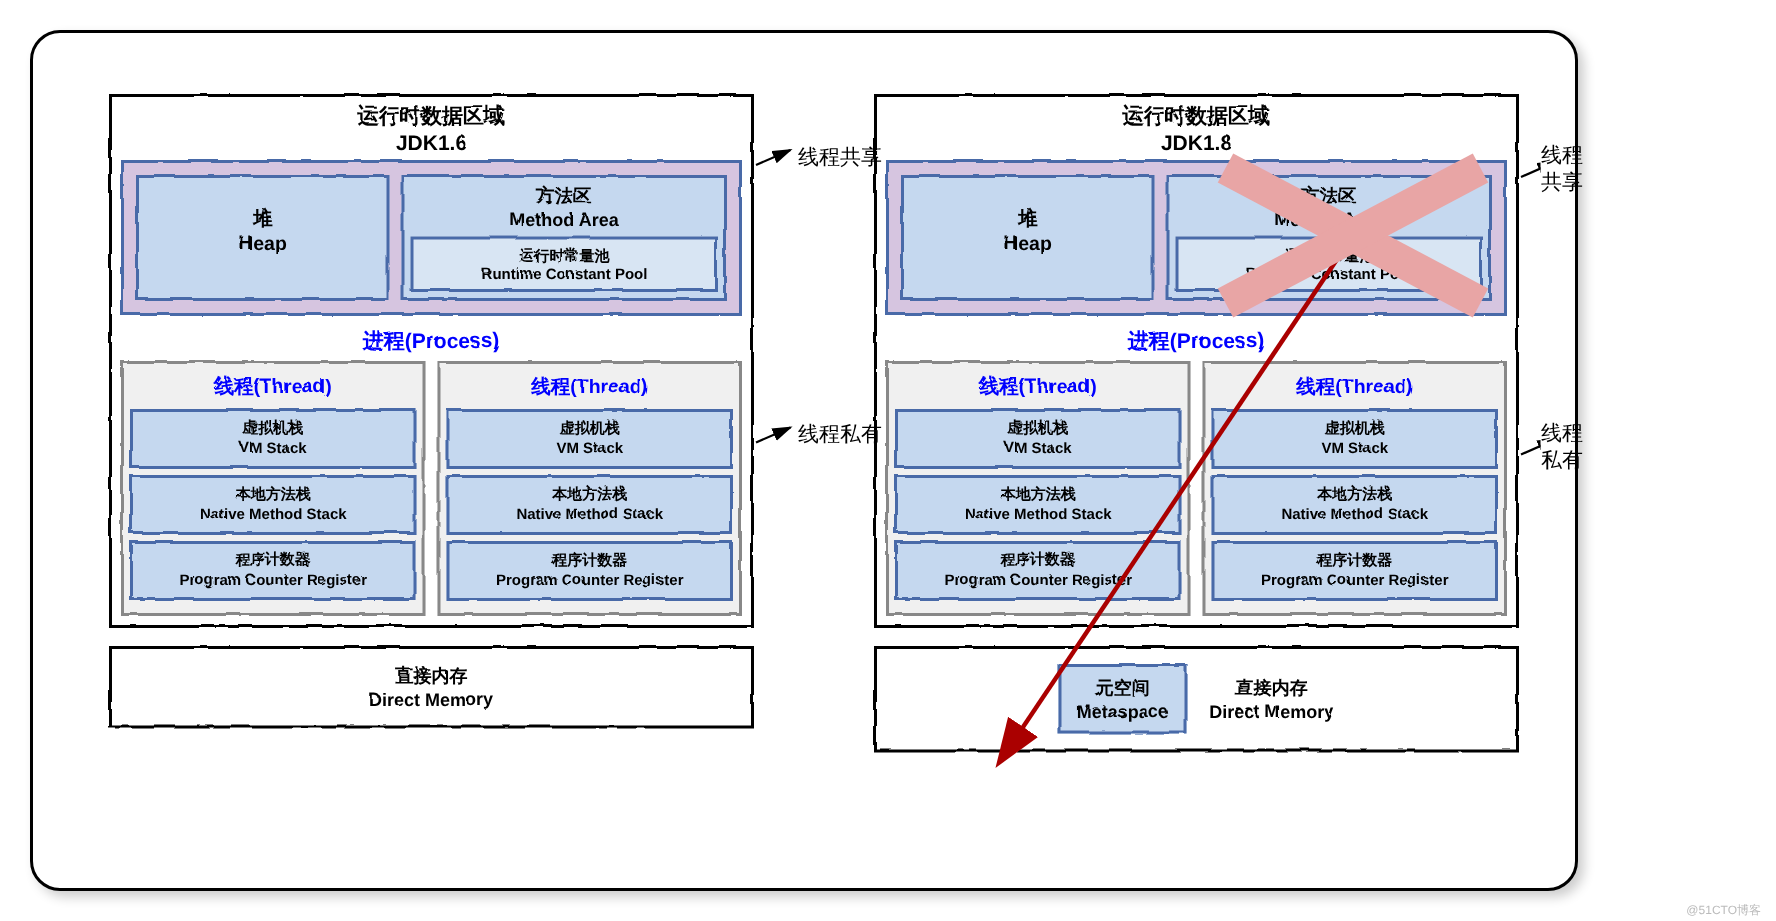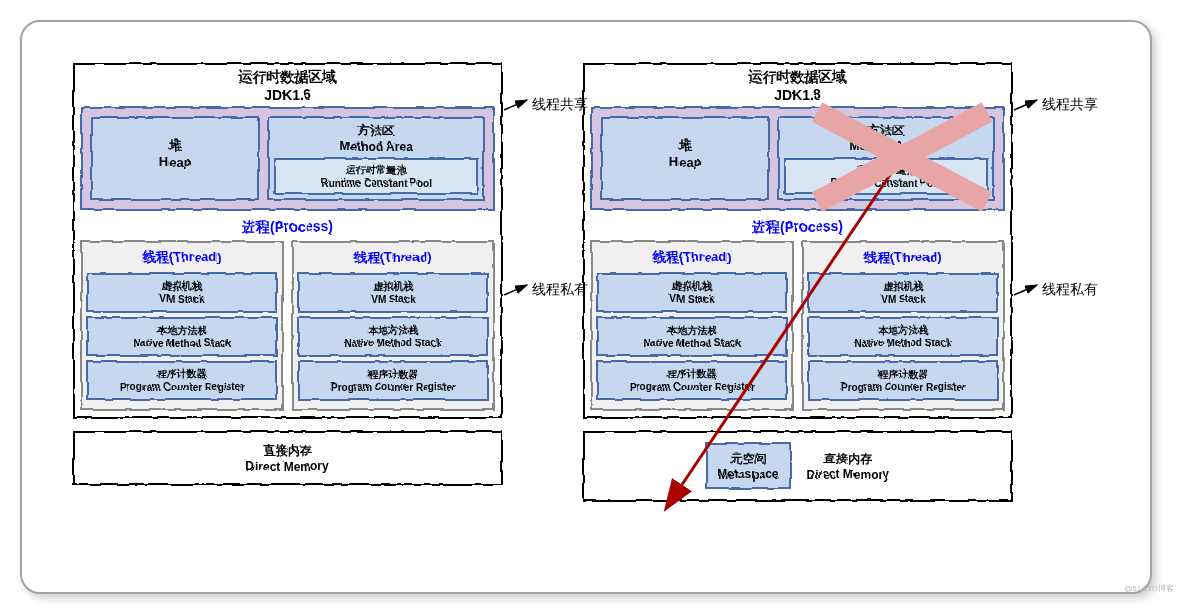--- a/index.html
+++ b/index.html
@@ -1,17 +1,17 @@
 <!DOCTYPE html>
 <html><head>
 <meta charset="utf-8">
 <style>
 * { box-sizing: border-box; margin: 0; padding: 0; }
 body { font-family: Arial, sans-serif; background: #fff; width: 1184px; height: 614px; position: relative; padding: 20px; }
-.outer-container { border: 2px solid #a3a3a3; border-radius: 20px; width: 1132px; height: 574px; position: relative; background: #fff; box-shadow: 4px 4px 8px rgba(0,0,0,0.2); }
+.outer-container { border: 2px solid #000000; border-radius: 20px; width: 1032px; height: 574px; position: relative; background: #fff; box-shadow: 4px 4px 8px rgba(0,0,0,0.2); }
 .diagram { position: absolute; }
 .diagram.left { left: 50px; top: 40px; }
 .diagram.right { left: 560px; top: 40px; }
 
 .runtime-box { border: 2px solid #000; width: 430px; position: relative; background: #fff; }
 .runtime-header { text-align: center; font-weight: bold; padding: 4px; font-size: 14px; }
 
 .shared-area { background: #d6c5e0; border: 2px solid #4a6ba8; margin: 0 6px 4px 6px; padding: 8px; display: flex; gap: 8px; }
 .heap-box { background: #c5d8ef; border: 2px solid #4a6ba8; flex: 1; text-align: center; padding: 18px 4px; font-weight: bold; font-size: 13px; }
 .method-area { background: #c5d8ef; border: 2px solid #4a6ba8; flex: 1.3; text-align: center; padding: 4px; font-weight: bold; font-size: 12px; position: relative; }
@@ -25,21 +25,21 @@
 .thread-item { background: #c5d8ef; border: 2px solid #4a6ba8; margin: 4px 0; text-align: center; padding: 5px 2px; font-weight: bold; font-size: 10px; line-height: 1.3; }
 
 .direct-memory { border: 2px solid #000; width: 430px; margin-top: 12px; text-align: center; padding: 10px; font-weight: bold; font-size: 12px; display: flex; justify-content: center; align-items: center; gap: 15px; }
 .metaspace-box { background: #c5d8ef; border: 2px solid #4a6ba8; padding: 6px 10px; font-weight: bold; font-size: 12px; text-align: center; }
 .arrow-label { position: absolute; display: flex; align-items: center; font-size: 14px; }
 .arrow-svg { width: 30px; height: 20px; }
 
 .cross-mark { position: absolute; pointer-events: none; z-index: 10; }
 .red-arrow { position: absolute; pointer-events: none; z-index: 5; }
 
-.watermark-overlay { position: absolute; bottom: 20px; right: 10px; font-size: 8px; color: #bbb; z-index: 20; margin-top: 36px; }
+.watermark-overlay { position: absolute; bottom: 2px; right: 10px; font-size: 8px; color: #bbb; z-index: 20; margin-top: 36px; }
 
 .squiggle-border { filter: url(#squiggle); }
 </style>
 </head>
 <body>
 
 <svg width="0" height="0" style="position:absolute">
 <defs>
 <filter id="squiggle">
         <feTurbulence baseFrequency="0.04" numOctaves="2" result="noise"></feTurbulence>

